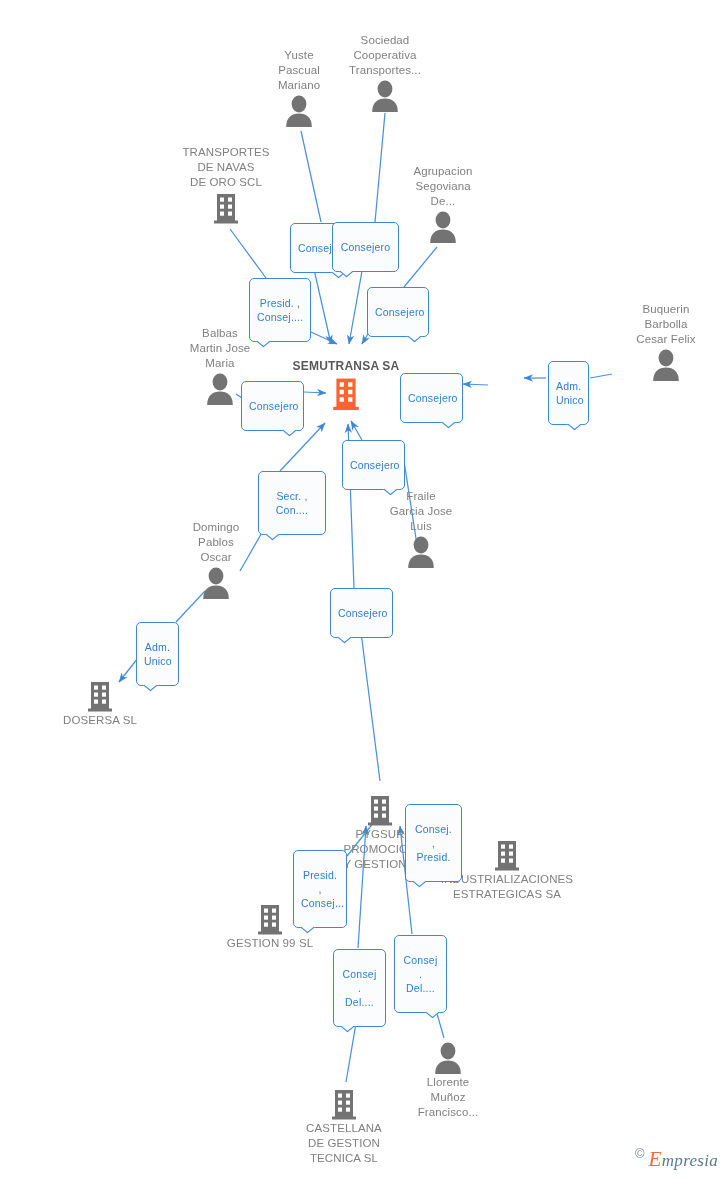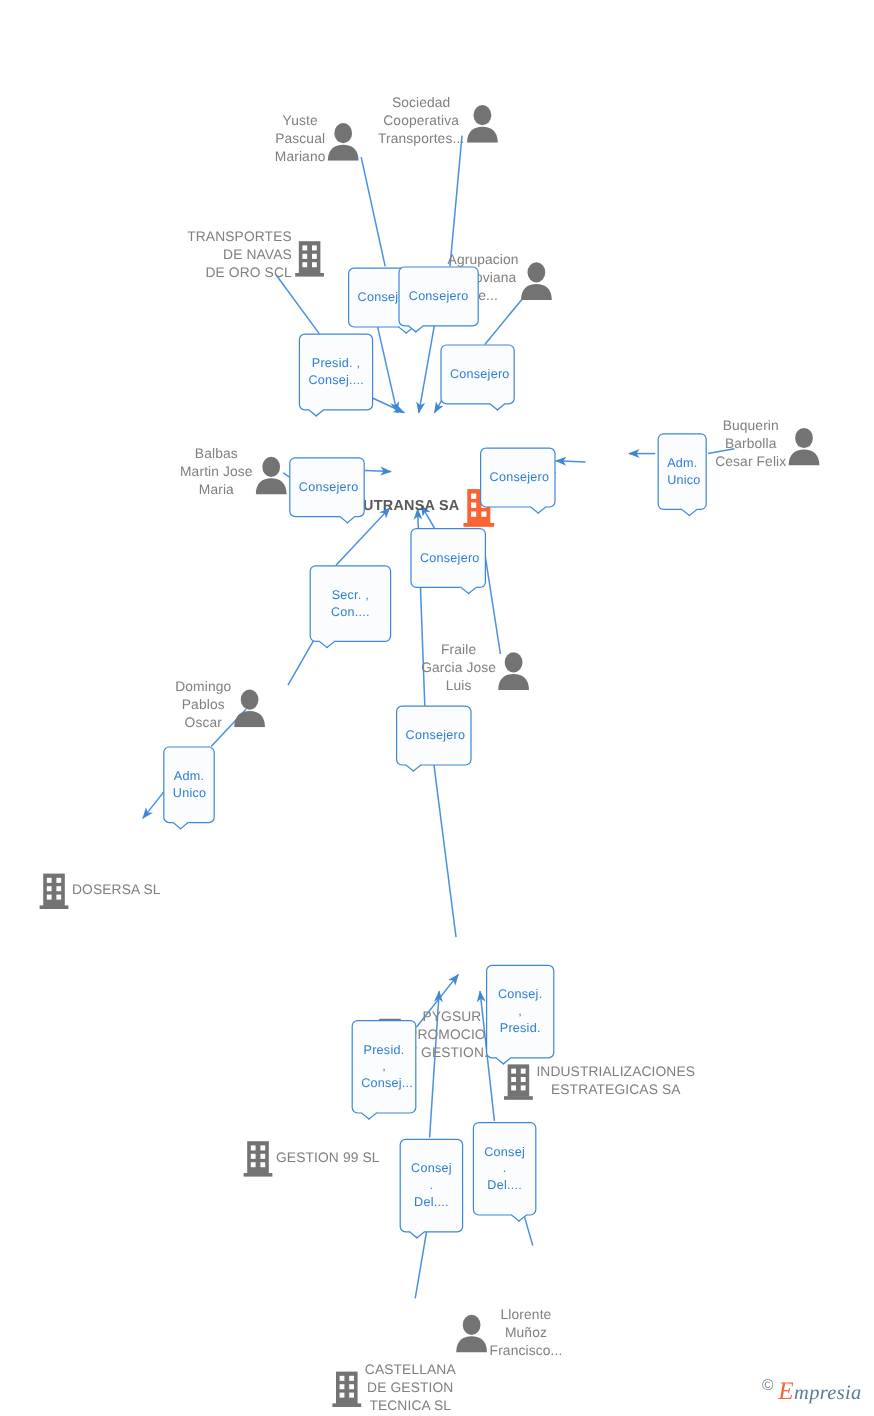--- a/index.html
+++ b/index.html
@@ -26,26 +26,25 @@
     position: absolute;
     left: 0; top: 0;
     width: 728px;
     height: 1180px;
     pointer-events: none;
   }
   
   .node {
     position: absolute;
     display: flex;
-    flex-direction: row;
+    flex-direction: column;
     align-items: center;
     width: 140px;
     margin-left: -70px;
     text-align: center;
-    margin-top: 46px;
   }
   .node .caption {
     font-size: 11.5px;
     line-height: 15px;
     color: #808080;
     letter-spacing: 0.1px;
     white-space: pre-line;
   }
   .node.focus .caption {
     color: #595959;
@@ -185,21 +184,21 @@
     <div class="glyph">
       <svg width="30" height="32" viewBox="0 0 30 32">
           <g fill="#737373">
         <ellipse cx="15" cy="9" rx="7.4" ry="8.4"></ellipse>
         <path d="M2.2 32 C2.2 22.5 7.6 18.6 15 18.6 C22.4 18.6 27.8 22.5 27.8 32 Z"></path>
       </g>
         </svg>
     </div>
   </div>
 
-  <div class="node cap-above" style="left:226px; top:145px;text-align:right;">
+  <div class="node cap-above" style="left:226px; top:145px;">
     <div class="caption">TRANSPORTES
 DE NAVAS
 DE ORO SCL</div>
     <div class="glyph">
       <svg width="30" height="32" viewBox="0 0 30 32">
           <g fill="#737373">
         <rect x="6" y="2" width="18" height="27"></rect>
         <rect x="3" y="28.5" width="24" height="3"></rect>
       </g>
           <g fill="#ffffff">

